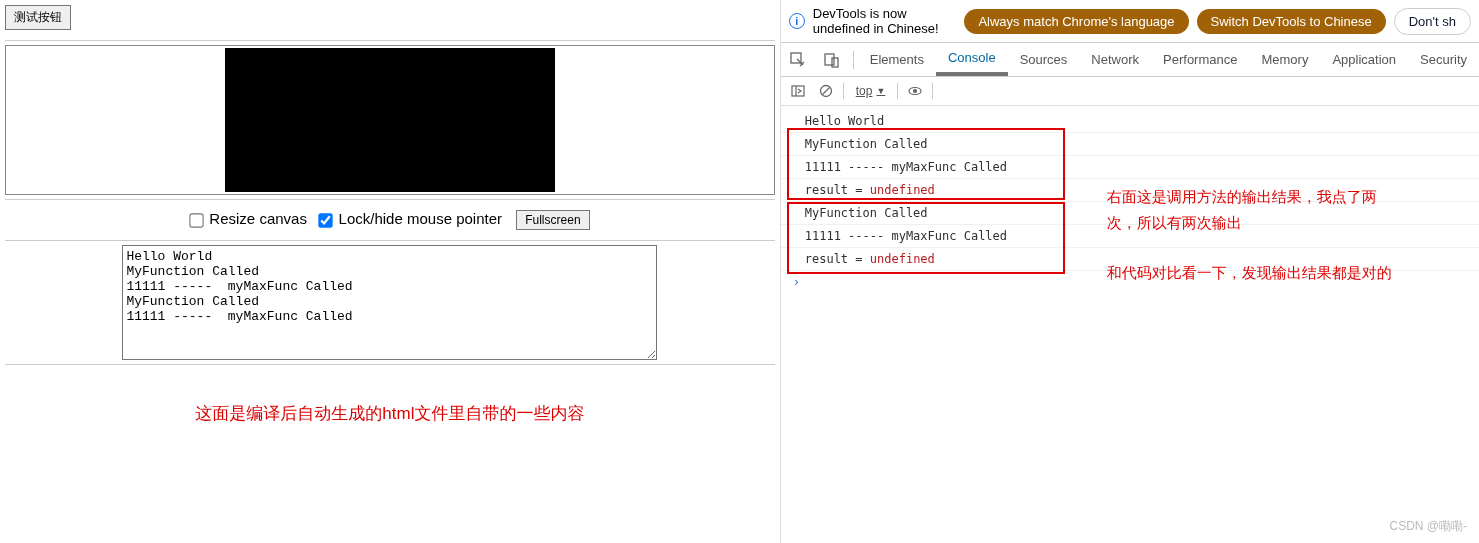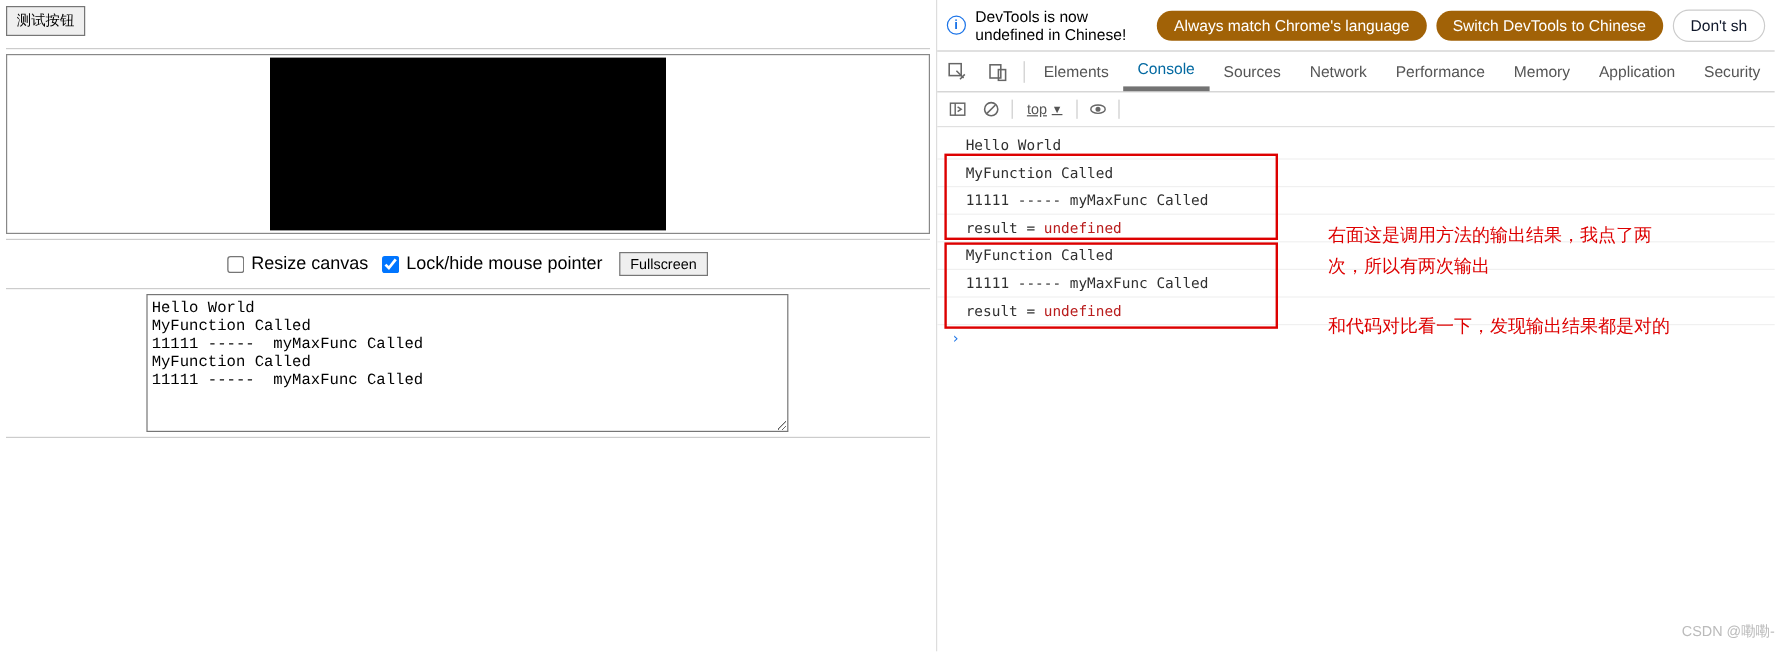--- a/index.html
+++ b/index.html
@@ -38,21 +38,21 @@
     .ctb-sep { width: 1px; height: 16px; background: #ccc; }
     .filter-input { border: none; outline: none; padding: 3px 6px; font-size: 12px; flex: 1; color: #888; }
     
     .console-body { flex: 1; padding: 4px 0; font-family: Menlo, Consolas, monospace; font-size: 12px; position: relative; }
     .log-line { padding: 4px 24px; border-bottom: 1px solid #f0f0f0; color: #303030; }
     .undef { color: #b91c1c; }
     .red-box { position: absolute; border: 2px solid #d00; pointer-events: none; }
     .prompt { color: #1a73e8; padding: 4px 12px; font-size: 12px; font-family: monospace; }
     
     .right-annot { position: absolute; color: #d00; font-size: 15px; line-height: 1.7; left: 326px; }
-    .watermark { position: absolute; bottom: 8px; right: 0; font-size: 12px; color: #bbb; }
+    .watermark { position: absolute; bottom: 8px; right: 12px; font-size: 12px; color: #bbb; }
   </style>
 </head>
 <body>
 
 <div class="left-panel">
   <button class="test-btn">测试按钮</button>
   <hr>
   <div class="canvas-wrap">
     <div class="canvas-black"></div>
   </div>
@@ -70,20 +70,21 @@
     <button class="fullscreen-btn">Fullscreen</button>
   </div>
   <hr>
   <textarea class="output-area" style="">Hello World
 MyFunction Called
 11111 -----  myMaxFunc Called
 MyFunction Called
 11111 -----  myMaxFunc Called</textarea>
   <hr>
   <div class="left-annot">
+    <div>这面是编译后自动生成的html文件里自带的一些内容</div>
   </div>
 </div>
 
 <div class="right-panel">
 
   <div class="notice-bar">
     <span class="info-icon">i</span>
     <span>DevTools is now undefined in Chinese!</span>
     <span class="pill pill-blue">Always match Chrome's language</span>
     <span class="pill pill-blue">Switch DevTools to Chinese</span>

